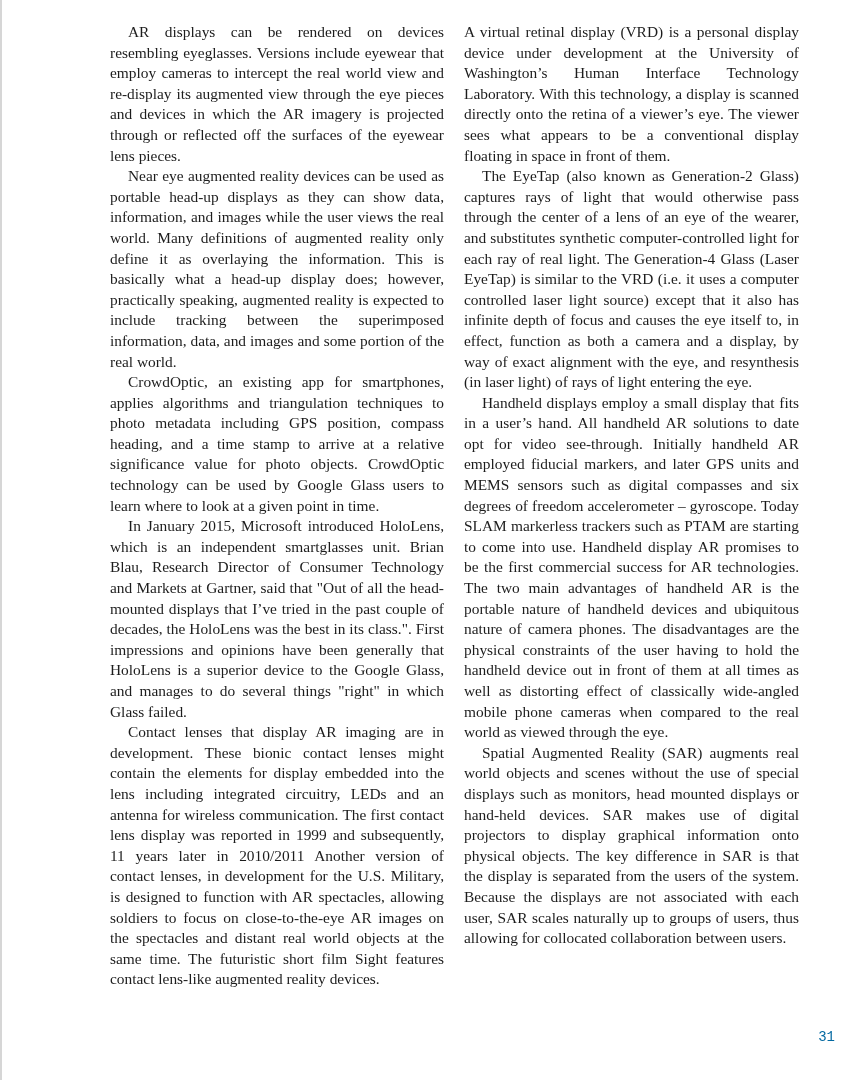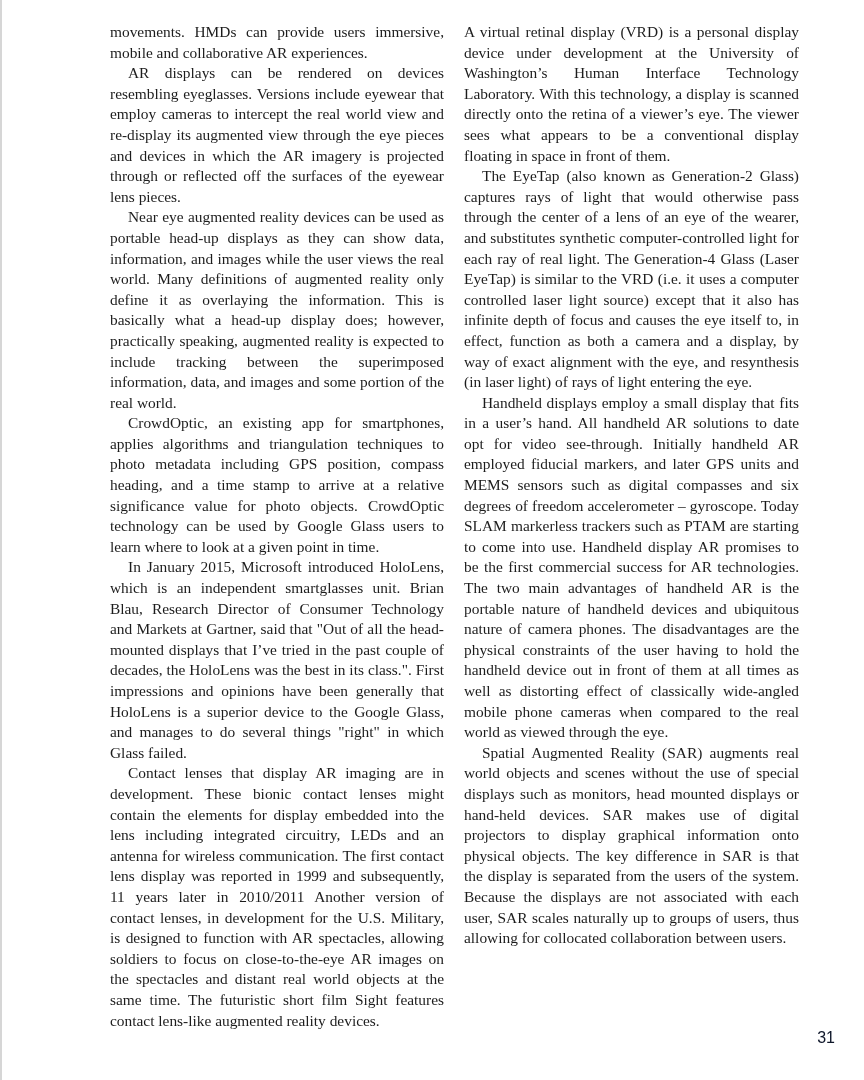--- a/index.html
+++ b/index.html
@@ -44,31 +44,30 @@
       margin: 0;
       text-indent: 18px;
     }
     .column p.no-indent {
       text-indent: 0;
     }
     .page-number {
       position: absolute;
       right: 31px;
       top: 1029px;
-      font-family: Liberation Sans, sans-serif;
-      font-size: 16px;
-      color: #0f172a;
+      font-family: Liberation Mono, monospace;
+      font-size: 14px;
+      color: #0369a1;
     }
   </style>
 </head>
 <body>
 
 <div class="page">
   <div class="column col-left">
-    <p class="no-indent">movements. HMDs can provide users immersive, mobile and collaborative AR experiences.</p>
     <p>AR displays can be rendered on devices resembling eyeglasses. Versions include eyewear that employ cameras to intercept the real world view and re-display its augmented view through the eye pieces and devices in which the AR imagery is projected through or reflected off the surfaces of the eyewear lens pieces.</p>
     <p>Near eye augmented reality devices can be used as portable head-up displays as they can show data, information, and images while the user views the real world. Many definitions of augmented reality only define it as overlaying the information. This is basically what a head-up display does; however, practically speaking, augmented reality is expected to include tracking between the superimposed information, data, and images and some portion of the real world.</p>
     <p>CrowdOptic, an existing app for smartphones, applies algorithms and triangulation techniques to photo metadata including GPS position, compass heading, and a time stamp to arrive at a relative significance value for photo objects. CrowdOptic technology can be used by Google Glass users to learn where to look at a given point in time.</p>
     <p>In January 2015, Microsoft introduced HoloLens, which is an independent smartglasses unit. Brian Blau, Research Director of Consumer Technology and Markets at Gartner, said that "Out of all the head-mounted displays that I’ve tried in the past couple of decades, the HoloLens was the best in its class.". First impressions and opinions have been generally that HoloLens is a superior device to the Google Glass, and manages to do several things "right" in which Glass failed.</p>
     <p>Contact lenses that display AR imaging are in development. These bionic contact lenses might contain the elements for display embedded into the lens including integrated circuitry, LEDs and an antenna for wireless communication. The first contact lens display was reported in 1999 and subsequently, 11 years later in 2010/2011 Another version of contact lenses, in development for the U.S. Military, is designed to function with AR spectacles, allowing soldiers to focus on close-to-the-eye AR images on the spectacles and distant real world objects at the same time. The futuristic short film Sight features contact lens-like augmented reality devices.</p>
   </div>
 
   <div class="column col-right">
     <p class="no-indent">A virtual retinal display (VRD) is a personal display device under development at the University of Washington’s Human Interface Technology Laboratory. With this technology, a display is scanned directly onto the retina of a viewer’s eye. The viewer sees what appears to be a conventional display floating in space in front of them.</p>
     <p>The EyeTap (also known as Generation-2 Glass) captures rays of light that would otherwise pass through the center of a lens of an eye of the wearer, and substitutes synthetic computer-controlled light for each ray of real light. The Generation-4 Glass (Laser EyeTap) is similar to the VRD (i.e. it uses a computer controlled laser light source) except that it also has infinite depth of focus and causes the eye itself to, in effect, function as both a camera and a display, by way of exact alignment with the eye, and resynthesis (in laser light) of rays of light entering the eye.</p>

